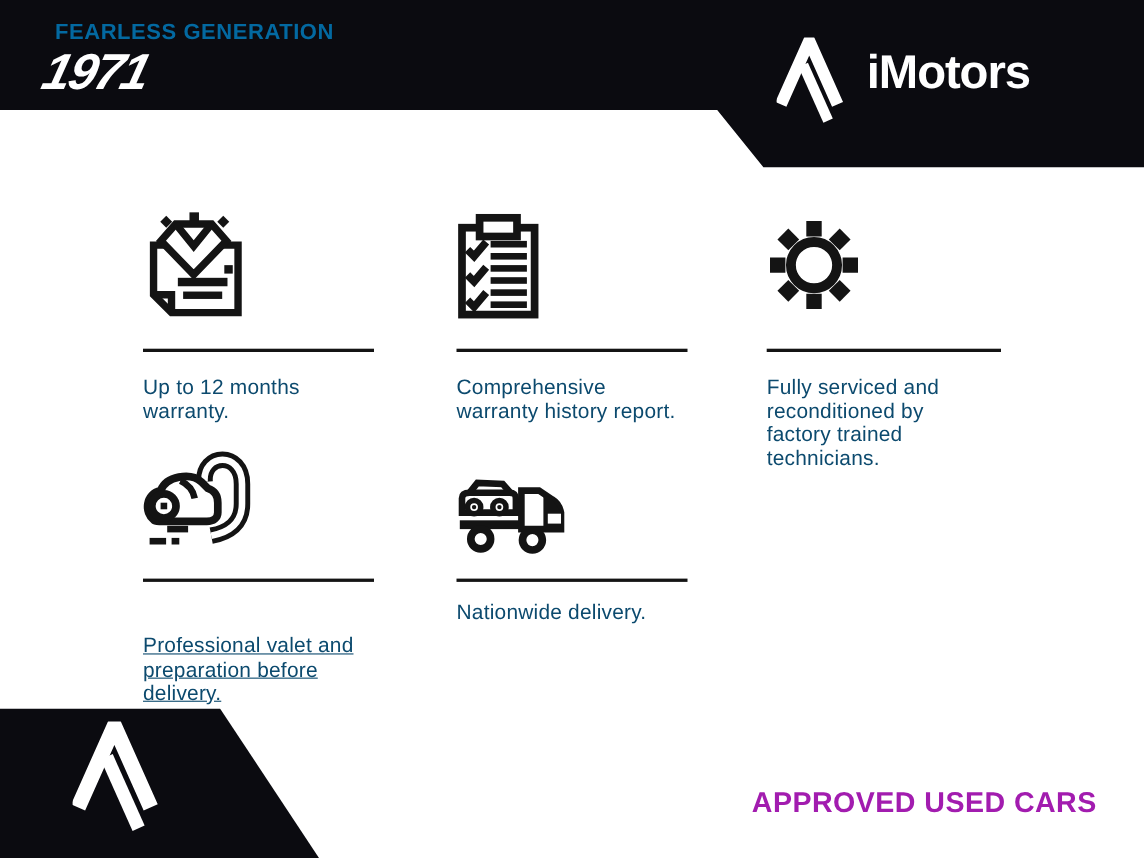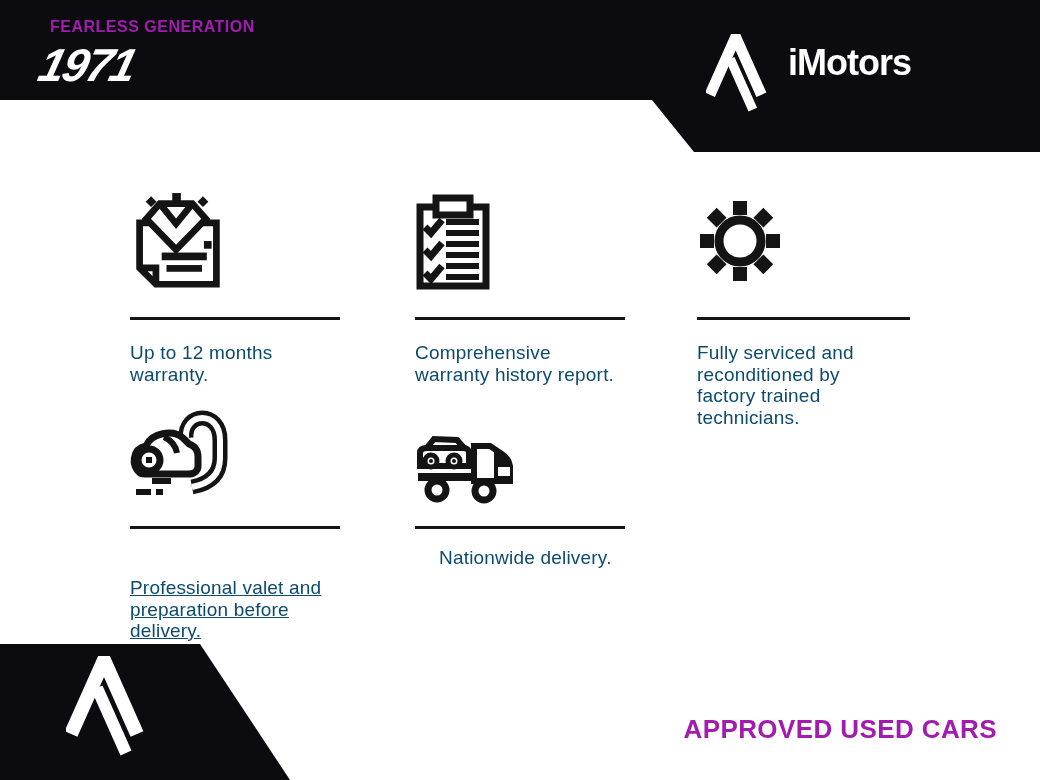--- a/index.html
+++ b/index.html
@@ -9,32 +9,32 @@
     font-family:"Liberation Sans", sans-serif; overflow:hidden; margin:0 auto;
   }
   svg { display:block; }
 
   
   .banner-top { position:absolute; left:0; top:0; width:1040px; height:153px; }
   .banner-bottom { position:absolute; left:0; bottom:0; width:300px; height:136px; }
 
   
   .tagline {
-    position:absolute; left:50px; top:18px; color:#a21caf;
-    font-size:16px; font-weight:bold; letter-spacing:0.5px;
+    position:absolute; left:50px; top:18px; color:#0369a1;
+    font-size:20px; font-weight:bold; letter-spacing:0.5px;
   }
   .year {
     position:absolute; left:40px; top:38px; color:#ffffff;
     font-size:46px; font-weight:bold; font-style:italic; letter-spacing:-2px;
     display:inline-block; transform:skewX(-14deg);
   }
   .brand-mark-top { position:absolute; left:706px; top:34px; width:64px; height:78px; }
   .brand-name {
     position:absolute; left:788px; top:42px; color:#ffffff;
-    font-size:36px; font-weight:bold; letter-spacing:-1px;
+    font-size:43px; font-weight:bold; letter-spacing:-1px;
   }
 
   
   .feature { position:absolute; }
   .feature .icon { position:absolute; }
   .divider { position:absolute; height:3px; background:#141414; }
   .feature-text {
     position:absolute; color:#0c4a6e; font-size:19px; line-height:21.5px;
     white-space:pre-line; letter-spacing:0.2px;
   }
@@ -163,21 +163,21 @@
       <path d="M13,38 V25 C13,21 16,20 20,20 H56 C61,20 62,22 62,26 V38 Z" fill="#ffffff" stroke="#141414" stroke-width="6"></path>
       <circle cx="24" cy="33" r="6" fill="#ffffff" stroke="#141414" stroke-width="5"></circle>
       <circle cx="47" cy="33" r="6" fill="#ffffff" stroke="#141414" stroke-width="5"></circle>
       <circle cx="24" cy="33" r="2" fill="#141414"></circle>
       <circle cx="47" cy="33" r="2" fill="#141414"></circle>
       <path d="M67,53 V18 H83 L95,26 C100,29 102,33 103,38 V53 Z" fill="#ffffff" stroke="#141414" stroke-width="6"></path>
       <polygon points="83,18 95,26 103,38 103,53 87,53 87,18" fill="#141414"></polygon>
       <rect x="91" y="39" width="12" height="9" fill="#ffffff"></rect>
     </svg>
     <div class="divider" style="left:415px; top:526px; width:210px;"></div>
-    <div class="feature-text" style="left:439px; top:547px; width:230px;">Nationwide delivery.</div>
+    <div class="feature-text" style="left:415px; top:547px; width:230px;">Nationwide delivery.</div>
   </div>
 
   <svg class="banner-bottom" width="300" height="136" viewBox="0 0 300 136">
     <polygon points="0,0 200,0 290,136 0,136" fill="#0b0b10"></polygon>
   </svg>
 
   <svg class="brand-mark-bottom" viewBox="0 0 82 100">
     <g stroke="#ffffff" fill="none">
       <path d="M5,78 L38,4 L71,78" stroke-width="14" stroke-linejoin="miter" stroke-miterlimit="8"></path>
       <path d="M31,32 L60,97" stroke-width="12"></path>

